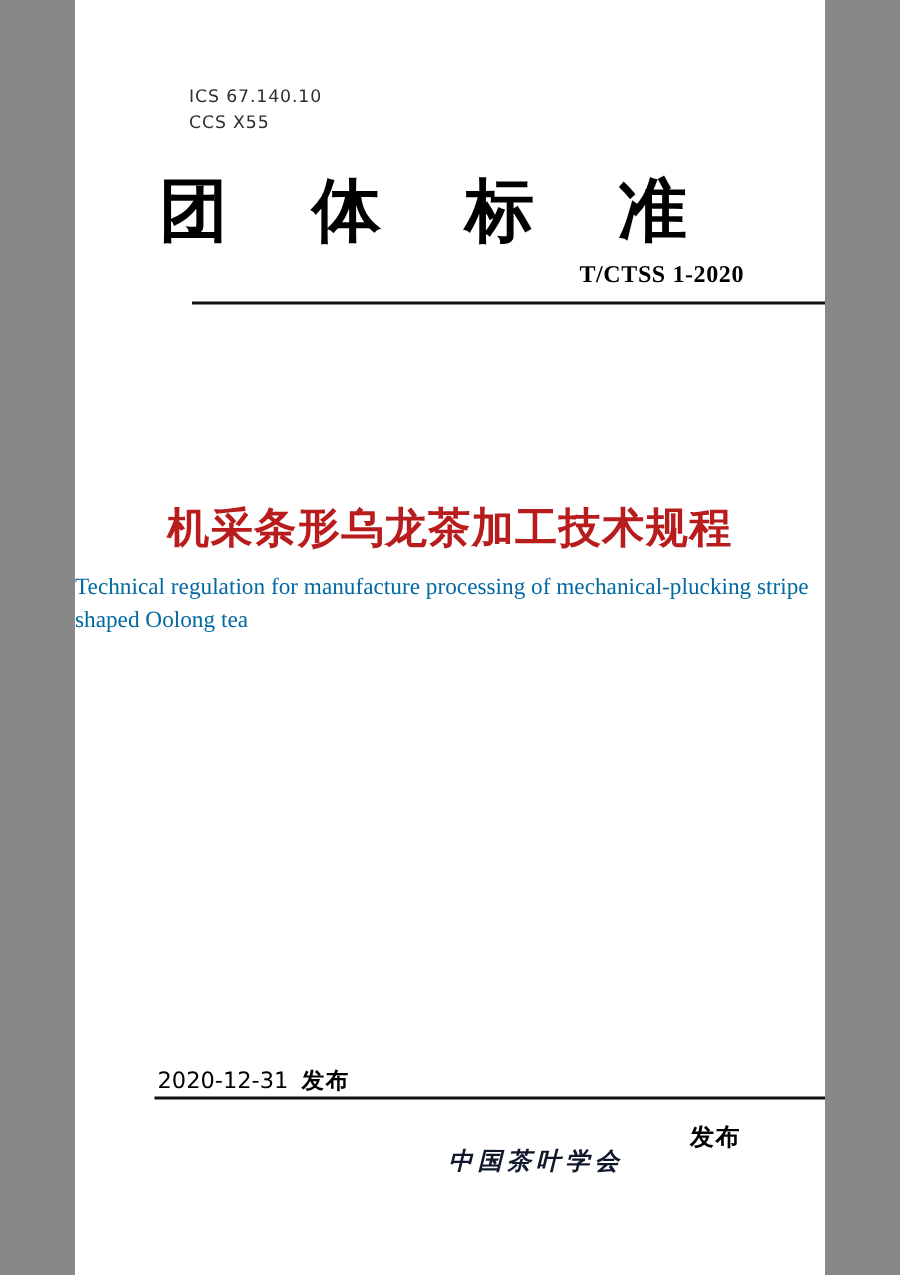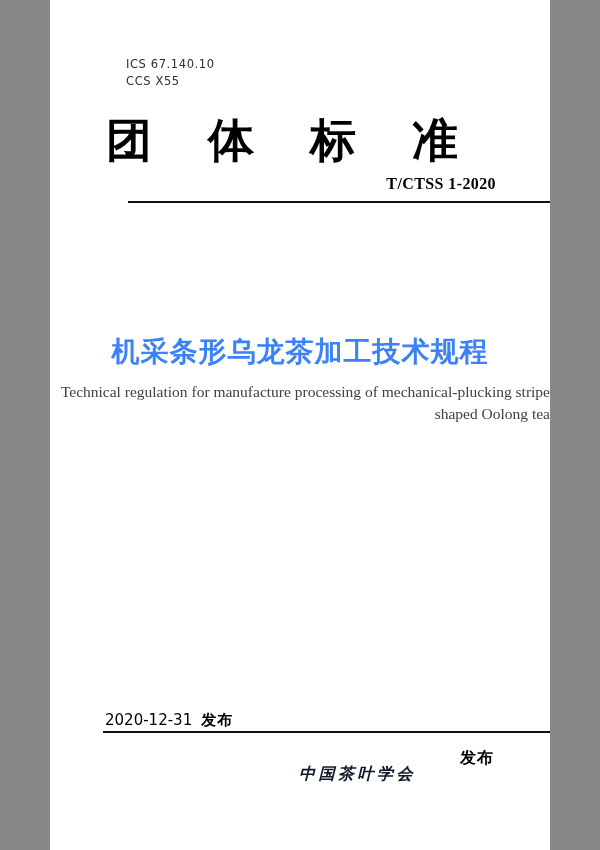--- a/index.html
+++ b/index.html
@@ -71,34 +71,34 @@
   .title-zh {
     position: absolute;
     left: 0;
     top: 333px;
     width: 100%;
     text-align: center;
     font-family: "Liberation Sans", sans-serif;
     font-weight: 700;
     font-size: 28px;
     letter-spacing: 1px;
-    color: #3b82f6;
+    color: #b91c1c;
   }
 
   
   .title-en {
     position: absolute;
     left: 0;
     top: 381px;
     width: 100%;
-    text-align: right;
+    text-align: left;
     font-family: "Liberation Serif", serif;
     font-size: 15.5px;
     line-height: 22px;
-    color: #404040;
+    color: #0369a1;
   }
 
   
   .date-row {
     position: absolute;
     left: 55px;
     right: 48px;
     top: 711px;
     display: flex;
     justify-content: space-between;

